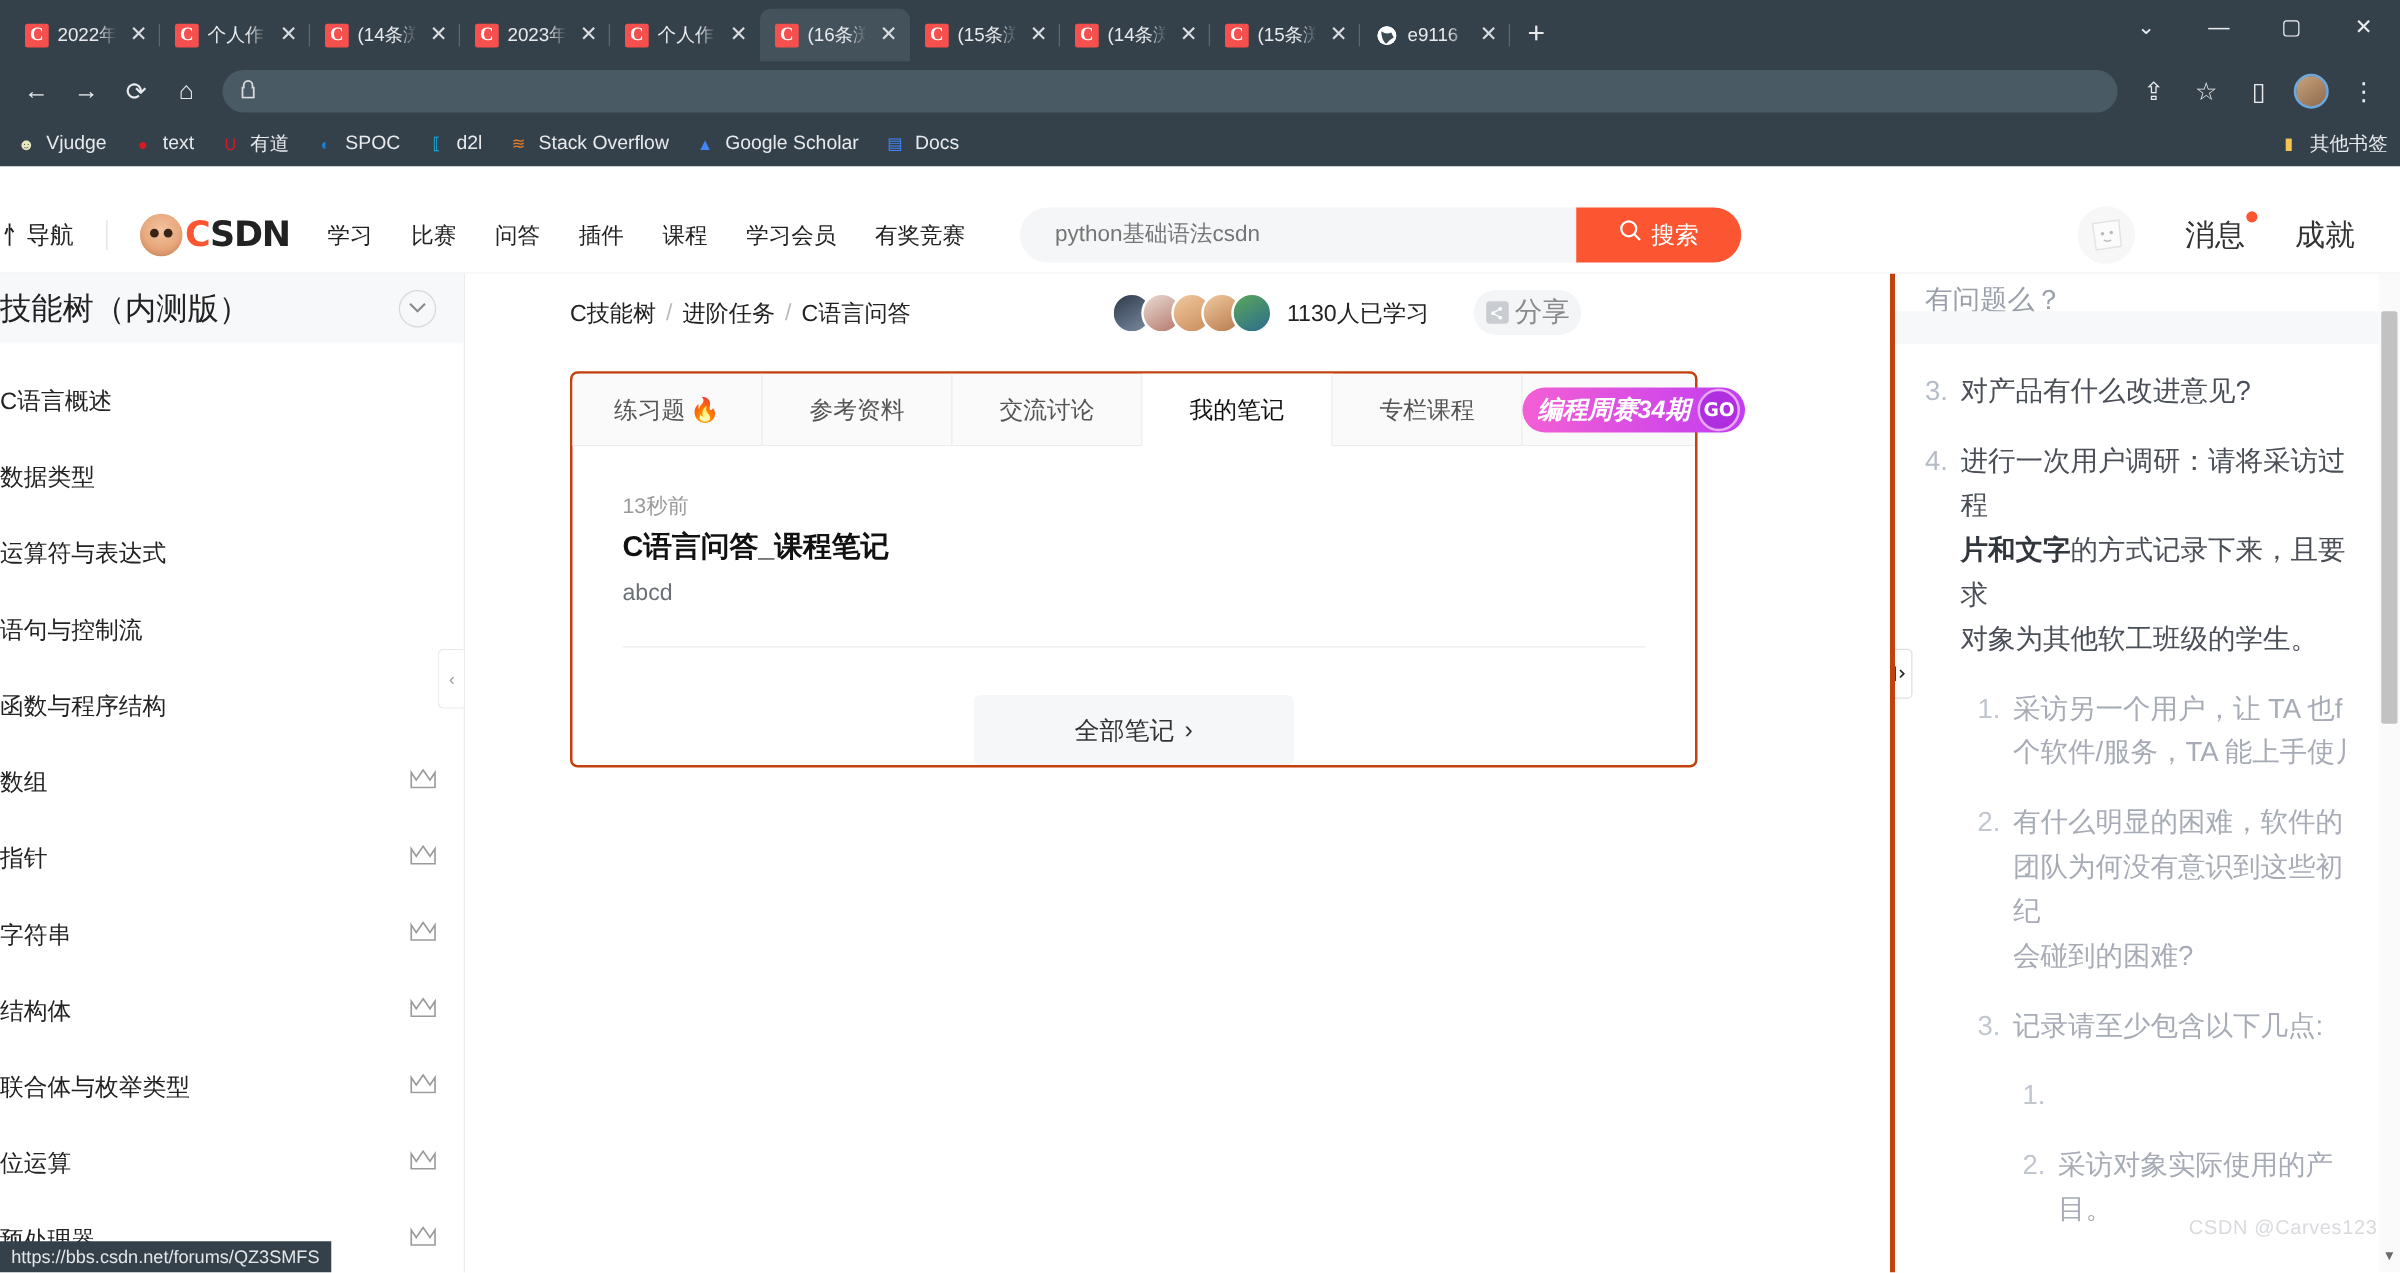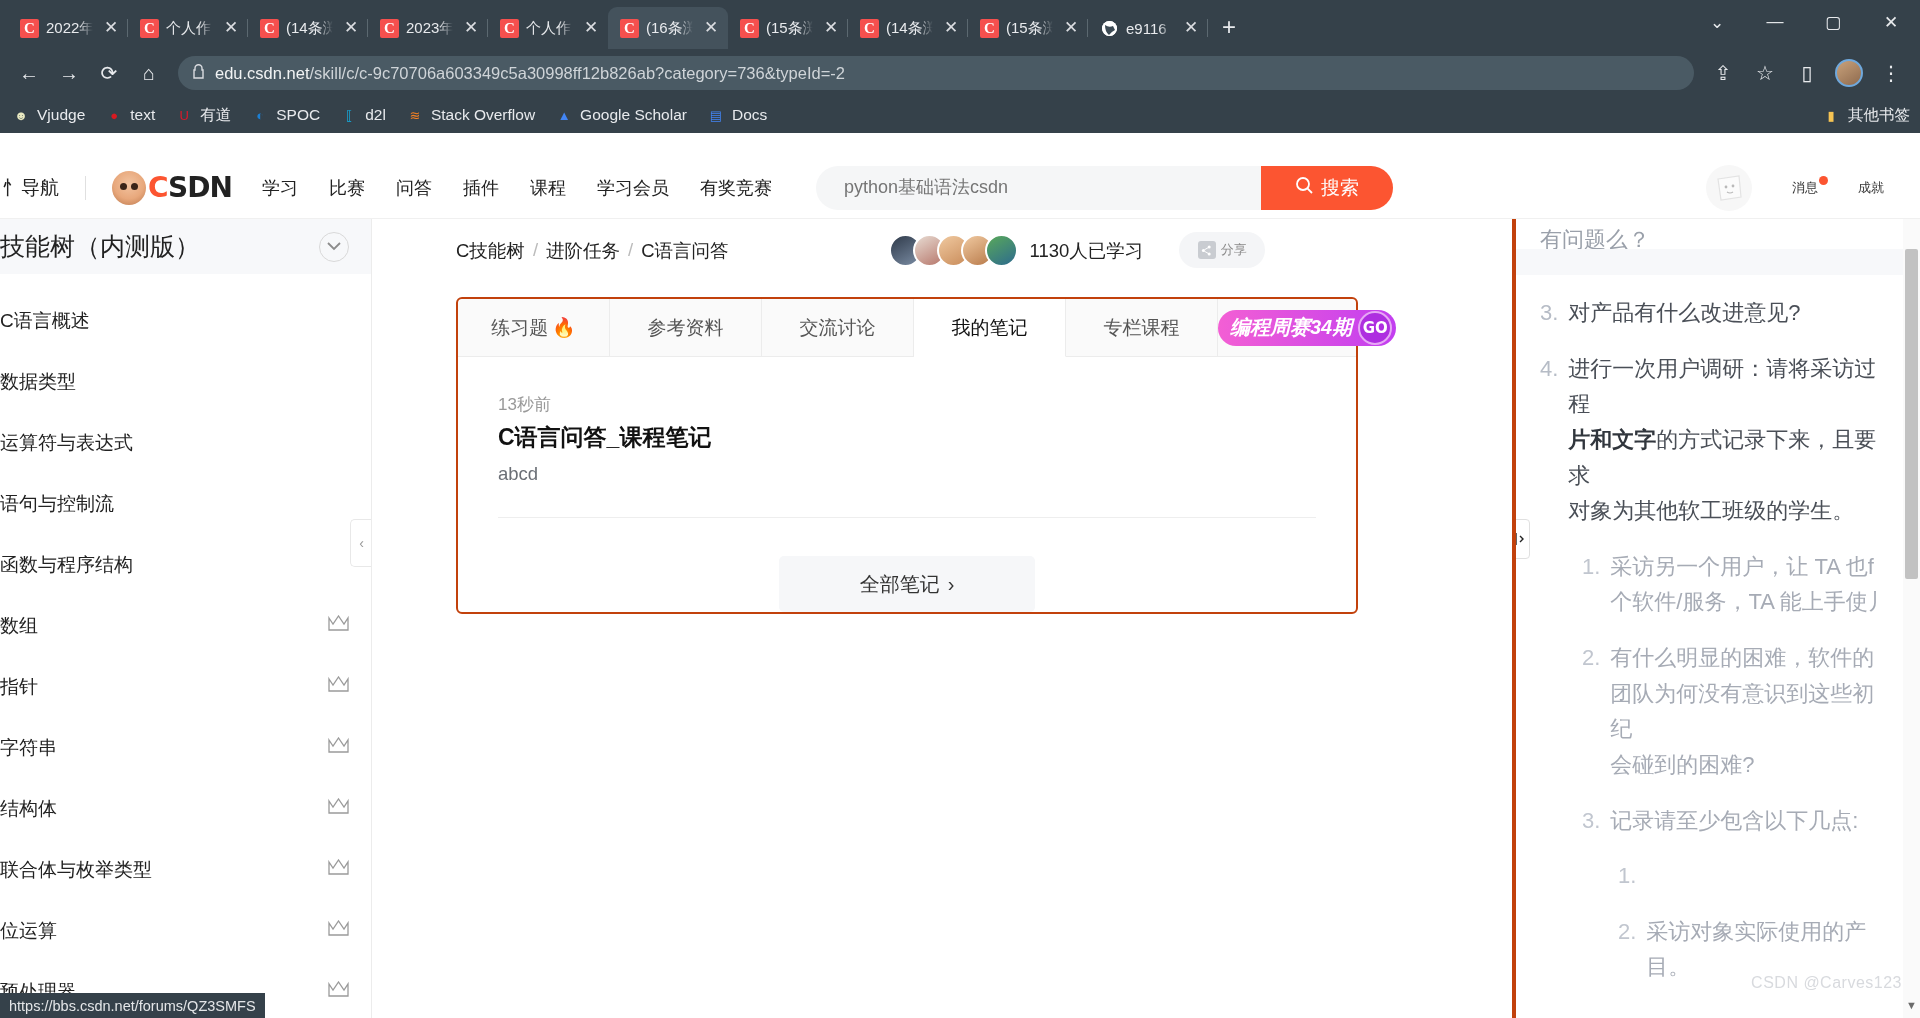--- a/index.html
+++ b/index.html
@@ -127,21 +127,21 @@
   .search-btn {
     width: 132px; height: 44px; background: #fc5531; border-radius: 0 22px 22px 0;
     color: #fff; font-size: 19px; display: flex; align-items: center;
     justify-content: center; gap: 7px;
   }
   .nav-right { position: absolute; right: 36px; display: flex; align-items: center; gap: 40px; }
   .star-ava {
     width: 46px; height: 46px; border-radius: 50%; background: #f7f7f7;
     display: flex; align-items: center; justify-content: center;
   }
-  .nav-r-item { font-size: 13px; color: #333; position: relative; }
+  .nav-r-item { font-size: 24px; color: #333; position: relative; }
   .reddot { position: absolute; top: -3px; right: -10px; width: 9px; height: 9px;
             border-radius: 50%; background: #fc5531; }
 
   
   .cols { display: flex; height: calc(1018px - 157px - 62px); }
   .sidebar {
     width: 394px; background: #fff; border-right: 1px solid #ececec;
     position: relative; overflow: hidden; margin-left: -22px;
   }
   .sb-head {
@@ -177,21 +177,21 @@
   .crumbs .sl { color: #bbb; }
   .learners { margin-left: 160px; display: flex; align-items: center; gap: 12px; }
   .faces { display: flex; }
   .face { width: 33px; height: 33px; border-radius: 50%; margin-left: -9px;
           border: 2px solid #fff; }
   .face:first-child { margin-left: 0; }
   .learn-txt { font-size: 18.5px; color: #222; }
   .share-btn {
     margin-left: 24px; width: 86px; height: 36px; border-radius: 18px;
     background: #f4f5f7; display: flex; align-items: center; justify-content: center;
-    gap: 5px; font-size: 13px; color: #8a8a8a;
+    gap: 5px; font-size: 22px; color: #8a8a8a;
   }
   .share-ico { width: 18px; height: 18px; border-radius: 3px; background: #c9ccd1;
                color: #fff; font-size: 11px; display: flex; align-items: center;
                justify-content: center; }
 
   .card {
     margin: 16px 0 0 84px; width: 902px; background: #fff;
     border: 2px solid #c2410c; border-radius: 6px;
   }
   .tabs { display: flex; height: 58px; border-bottom: 1px solid #ececec;
@@ -354,21 +354,20 @@
       <div class="tbtn">←</div>
       <div class="tbtn">→</div>
       <div class="tbtn">⟳</div>
       <div class="tbtn">⌂</div>
       <div class="omnibox">
         <span class="lock">
           <svg width="13" height="15" viewBox="0 0 13 15">
               <path d="M3 6V4.2A3.5 3.5 0 0 1 10 4.2V6h1v8H2V6z" fill="none" stroke="#dadce0" stroke-width="1.4"></path>
             </svg>
         </span>
-        <span class="url"><span class="host">edu.csdn.net</span><span>/skill/c/c-9c70706a603349c5a30998ff12b826ab?category=736&amp;typeId=-2</span></span>
       </div>
       <div class="omni-right">
         <div class="tbtn">⇪</div>
         <div class="tbtn">☆</div>
         <div class="tbtn">▯</div>
         <div class="tbtn profile-pill">
             <span class="avatar-sm"></span>
           </div>
         <div class="tbtn">⋮</div>
       </div>

